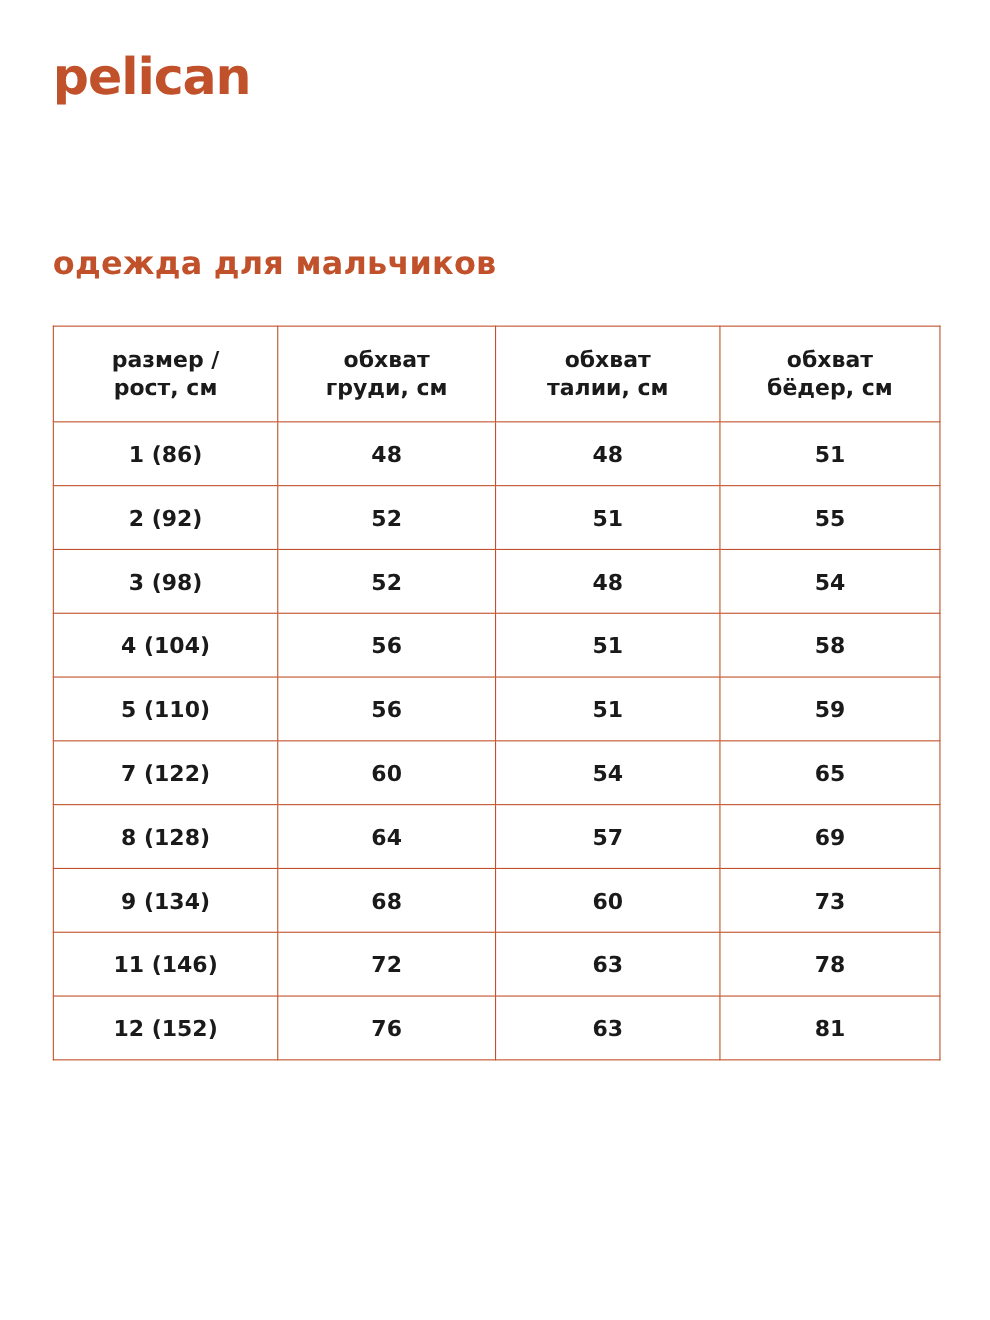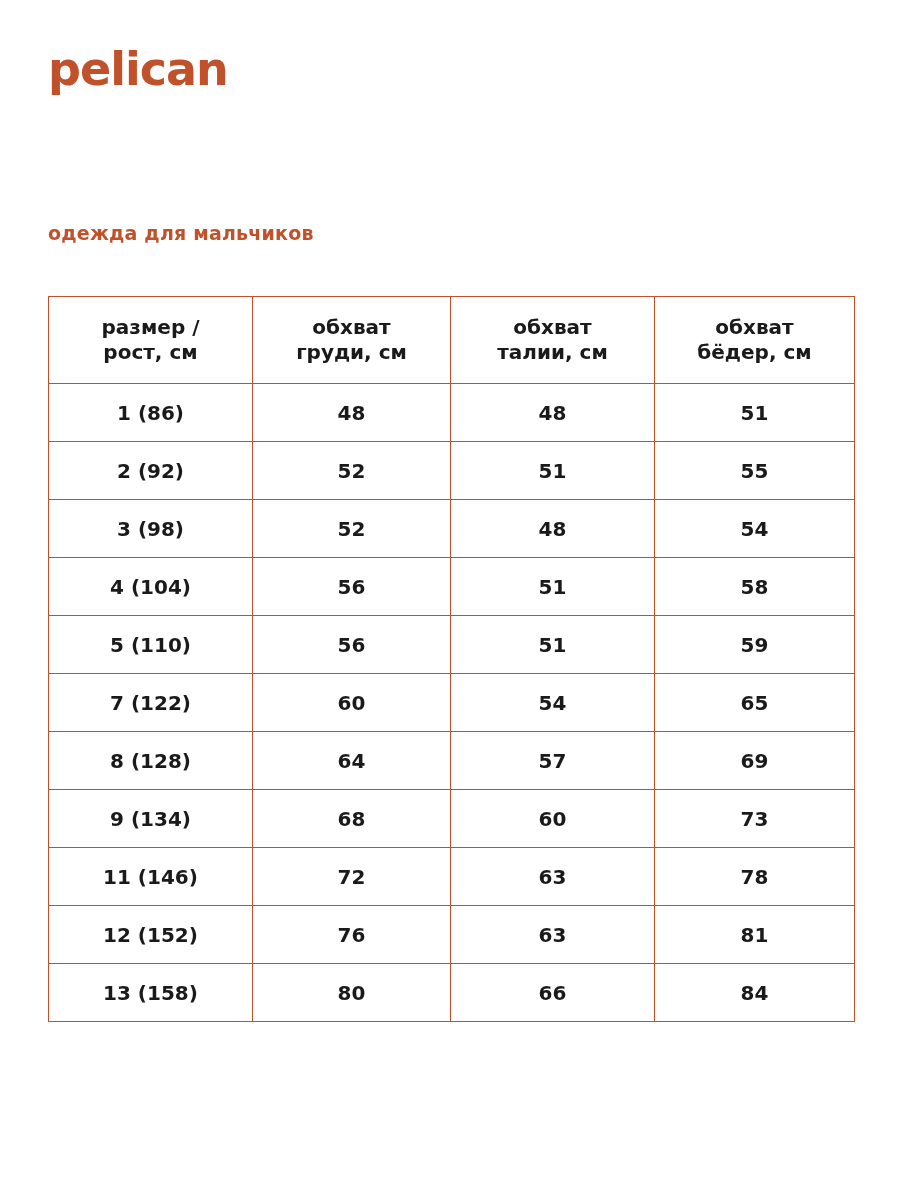--- a/index.html
+++ b/index.html
@@ -30,21 +30,21 @@
     font-size: 46px;
     font-weight: 700;
     letter-spacing: -1px;
     color: #c0512a;
     line-height: 1;
   }
   .page-title {
     position: absolute;
     left: 48px;
     top: 222px;
-    font-size: 19px;
+    font-size: 29px;
     font-weight: 700;
     color: #c0512a;
     letter-spacing: 0.2px;
   }
   .size-table {
     position: absolute;
     left: 48px;
     top: 296px;
     width: 806px;
     border-collapse: collapse;
@@ -166,22 +166,16 @@
         <td>72</td>
         <td>63</td>
         <td>78</td>
       </tr>
       <tr>
         <td>12 (152)</td>
         <td>76</td>
         <td>63</td>
         <td>81</td>
       </tr>
-      <tr>
-        <td>13 (158)</td>
-        <td>80</td>
-        <td>66</td>
-        <td>84</td>
-      </tr>
     </tbody>
   </table>
 
 </div>
 
 </body></html>

